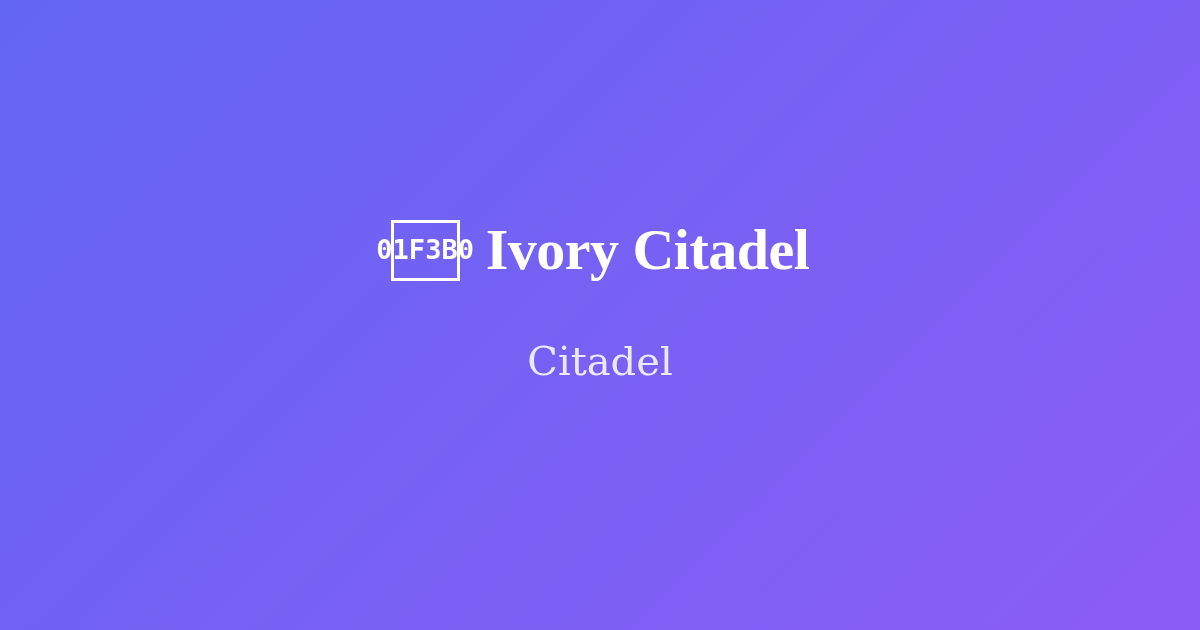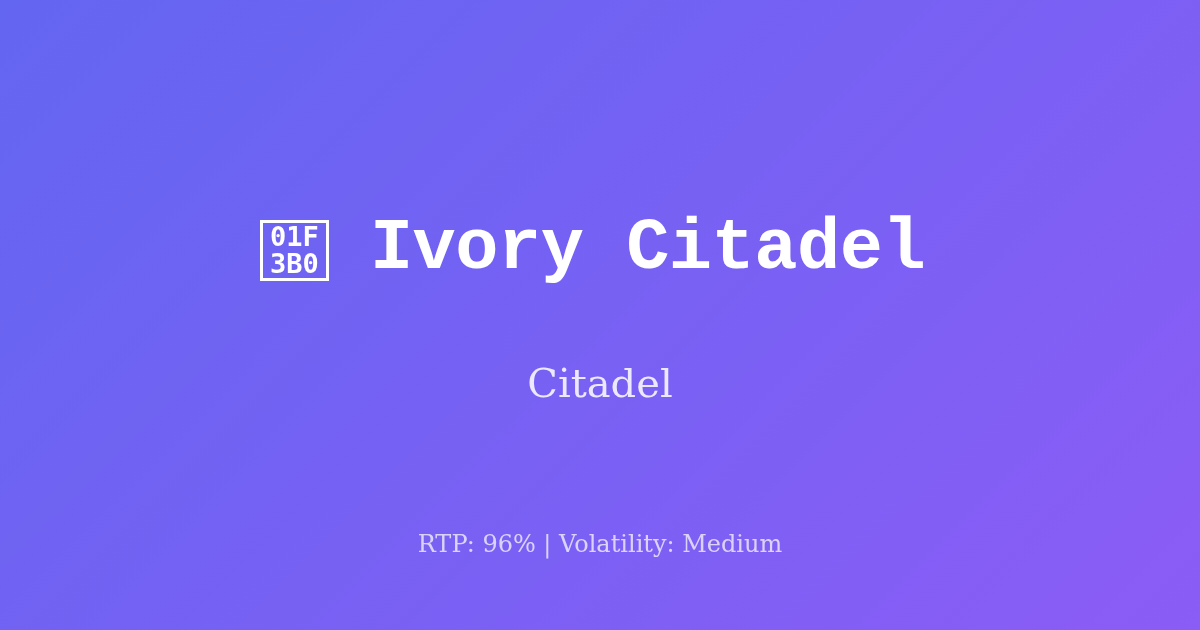--- a/index.html
+++ b/index.html
@@ -46,21 +46,21 @@
     justify-content: center;
     gap: 26px;
     width: 100%;
     padding: 0 40px;
     box-sizing: border-box;
   }
 
   
   .tofu {
     display: inline-flex;
-    flex-direction: column;
+    flex-direction: row;
     align-items: center;
     justify-content: center;
     box-sizing: border-box;
     width: 69px;
     height: 61px;
     border: 3px solid #ffffff;
     flex: 0 0 auto;
     line-height: 1;
     padding: 1px 2px 2px 2px;
   }
@@ -69,28 +69,28 @@
     font-family: "DejaVu Sans Mono", "Liberation Mono", monospace;
     font-size: 27px;
     font-weight: 700;
     line-height: 27px;
     letter-spacing: 0px;
     color: #ffffff;
     white-space: pre;
   }
 
   .title {
-    font-family: Liberation Mono, monospace;
-    font-size: 72px;
+    font-family: Liberation Serif, serif;
+    font-size: 58px;
     font-weight: 700;
     line-height: 1.05;
     color: #ffffff;
     letter-spacing: -0.5px;
     white-space: nowrap;
-    margin: 15px;
+    margin: 0;
   }
 
   .subtitle {
     font-family: "DejaVu Serif", "Liberation Serif", serif;
     font-size: 40px;
     font-weight: 400;
     line-height: 1.2;
     color: rgba(255, 255, 255, 0.86);
     margin: 0;
     margin-top: 56px;
@@ -128,15 +128,14 @@
       </span>
 
       <h1 class="title">Ivory Citadel</h1>
 
     </div>
 
     <p class="subtitle">Citadel</p>
 
   </div>
 
-  <div class="footer-meta">RTP: 96% | Volatility: Medium</div>
 
 </div>
 
 </body></html>

